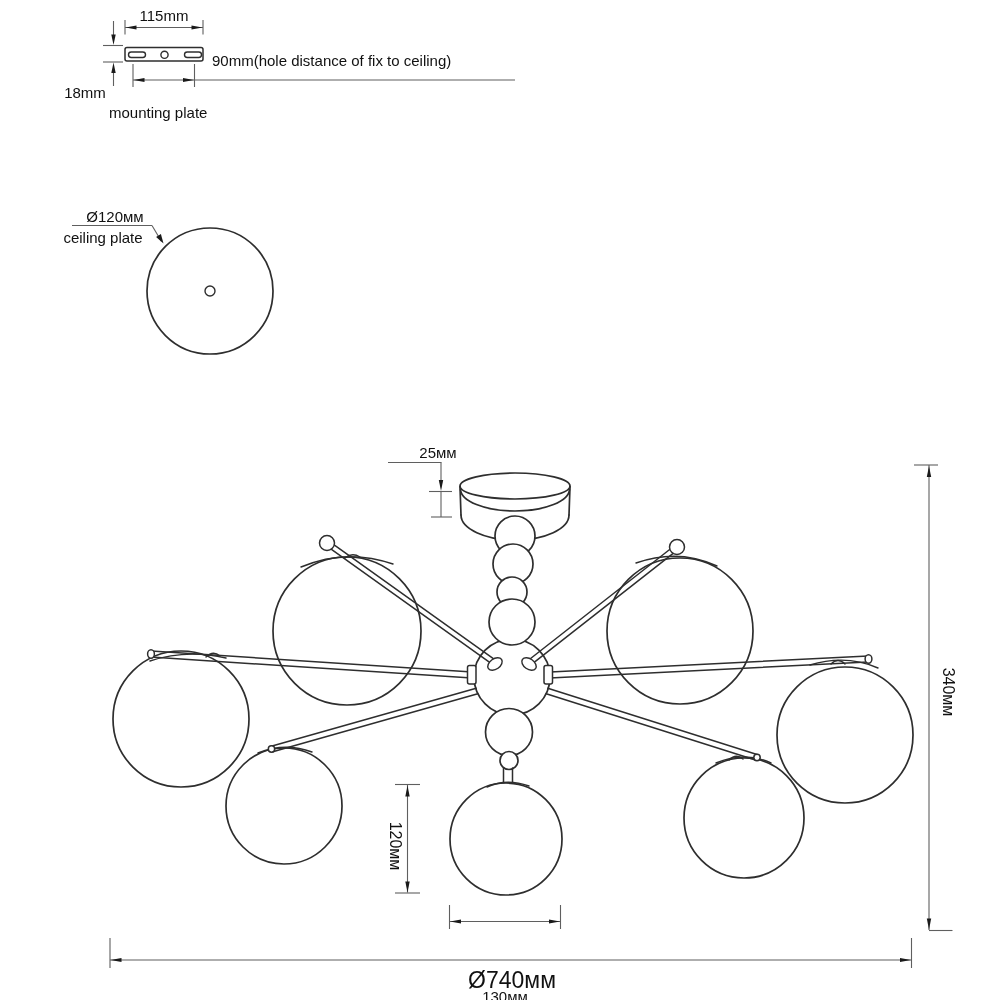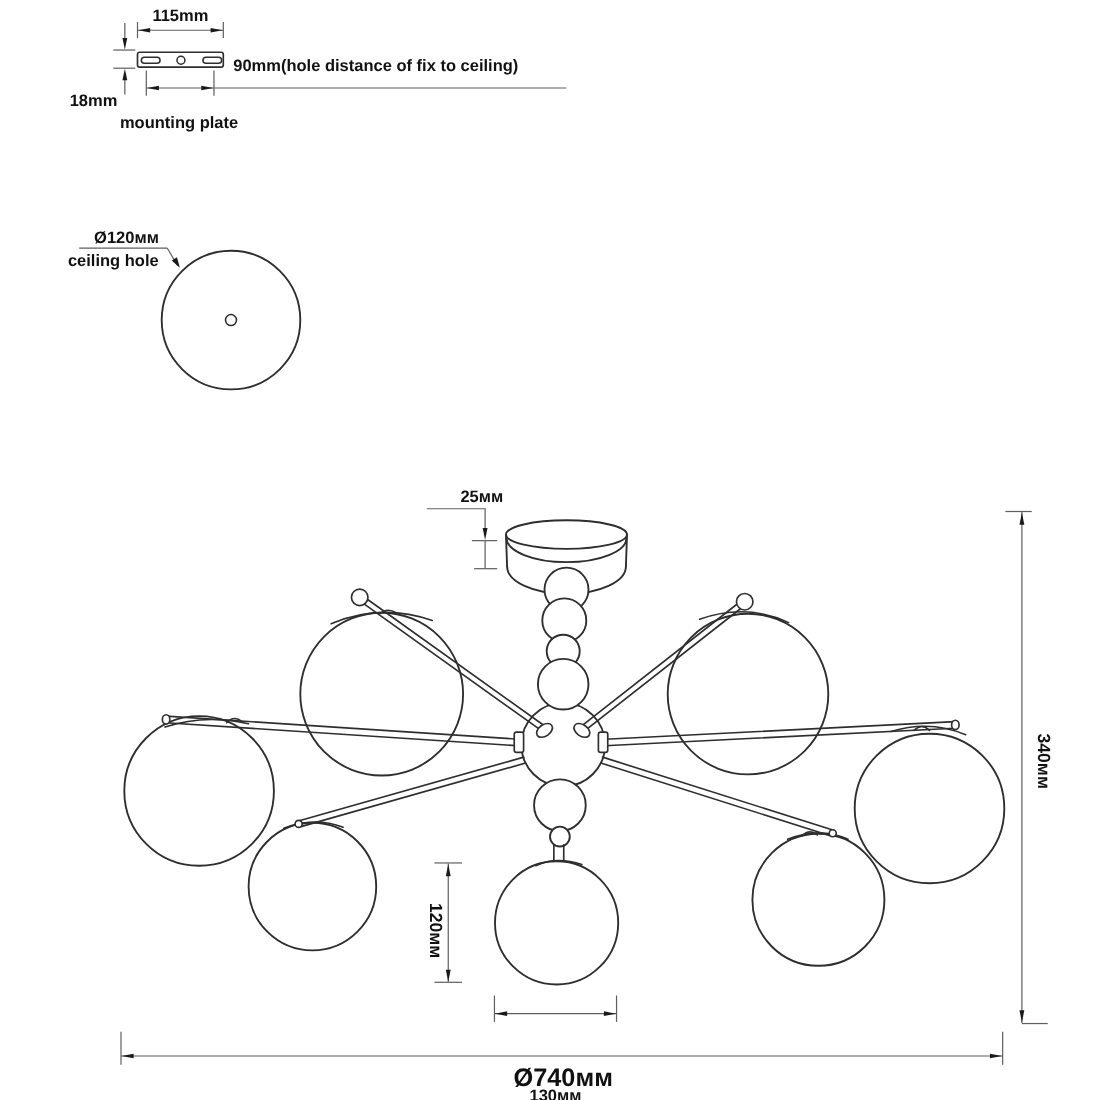--- a/index.html
+++ b/index.html
@@ -5,21 +5,21 @@
   :root {
     --line: #2e2e2e;
     --dimension: #5f5f5f;
     --arrow: #1a1a1a;
     --text: #111111;
     --background: #ffffff;
   }
   * { margin: 0; padding: 0; box-sizing: border-box; }
   html, body { width: 1000px; height: 1000px; background: var(--background); overflow: hidden; }
   body { font-family: "Liberation Sans", "DejaVu Sans", sans-serif; color: var(--text); }
-  .canvas { position: relative; width: 1000px; height: 756px; background: var(--background); font-weight: bold; }
+  .canvas { position: relative; width: 1000px; height: 756px; background: var(--background); }
   svg.drawing { position: absolute; left: 0; top: 0; }
 
   
   .ln  { stroke: var(--line); fill: none; stroke-width: 1.7px; stroke-linecap: round; }
   .ln14{ stroke: var(--line); fill: none; stroke-width: 1.4px; stroke-linecap: round; }
   .rod { stroke: var(--line); fill: none; stroke-width: 1.5px; stroke-linecap: round; }
   .wf  { stroke: var(--line); fill: var(--background); stroke-width: 1.7px; }
   .wf15{ stroke: var(--line); fill: var(--background); stroke-width: 1.5px; }
   .sil { fill: var(--background); stroke: none; }
   .dim { stroke: var(--dimension); fill: none; stroke-width: 1.1px; }
@@ -198,21 +198,21 @@
       <path class="arr" d="M 929 929.5 L 926.8 918.5 L 931.2 918.5 Z"></path>
     </g>
   </svg>
 
   <div class="lbl" style="left:164px; top:15px;">115mm</div>
   <div class="lbl" style="left:85px; top:92px;">18mm</div>
   <div class="lbl lbl-left" style="left:212px; top:60px;">90mm(hole distance of fix to ceiling)</div>
   <div class="lbl lbl-left" style="left:109px; top:112px;">mounting plate</div>
 
   <div class="lbl" style="left:115px; top:216px;">Ø120мм</div>
-  <div class="lbl" style="left:103px; top:237px;">ceiling hole</div>
+  <div class="lbl" style="left:103px; top:237px;">ceiling plate</div>
 
   <div class="lbl" style="left:438px; top:452px;">25мм</div>
   <div class="lbl lbl-rot lbl-med" style="left:395px; top:846px;">120мм</div>
   <div class="lbl" style="left:505px; top:956px;margin-top:40px;">130мм</div>
   <div class="lbl lbl-big" style="left:512px; top:980px;">Ø740мм</div>
   <div class="lbl lbl-rot lbl-med" style="left:948px; top:692px;">340мм</div>
 
 </div>
 
 </body></html>

